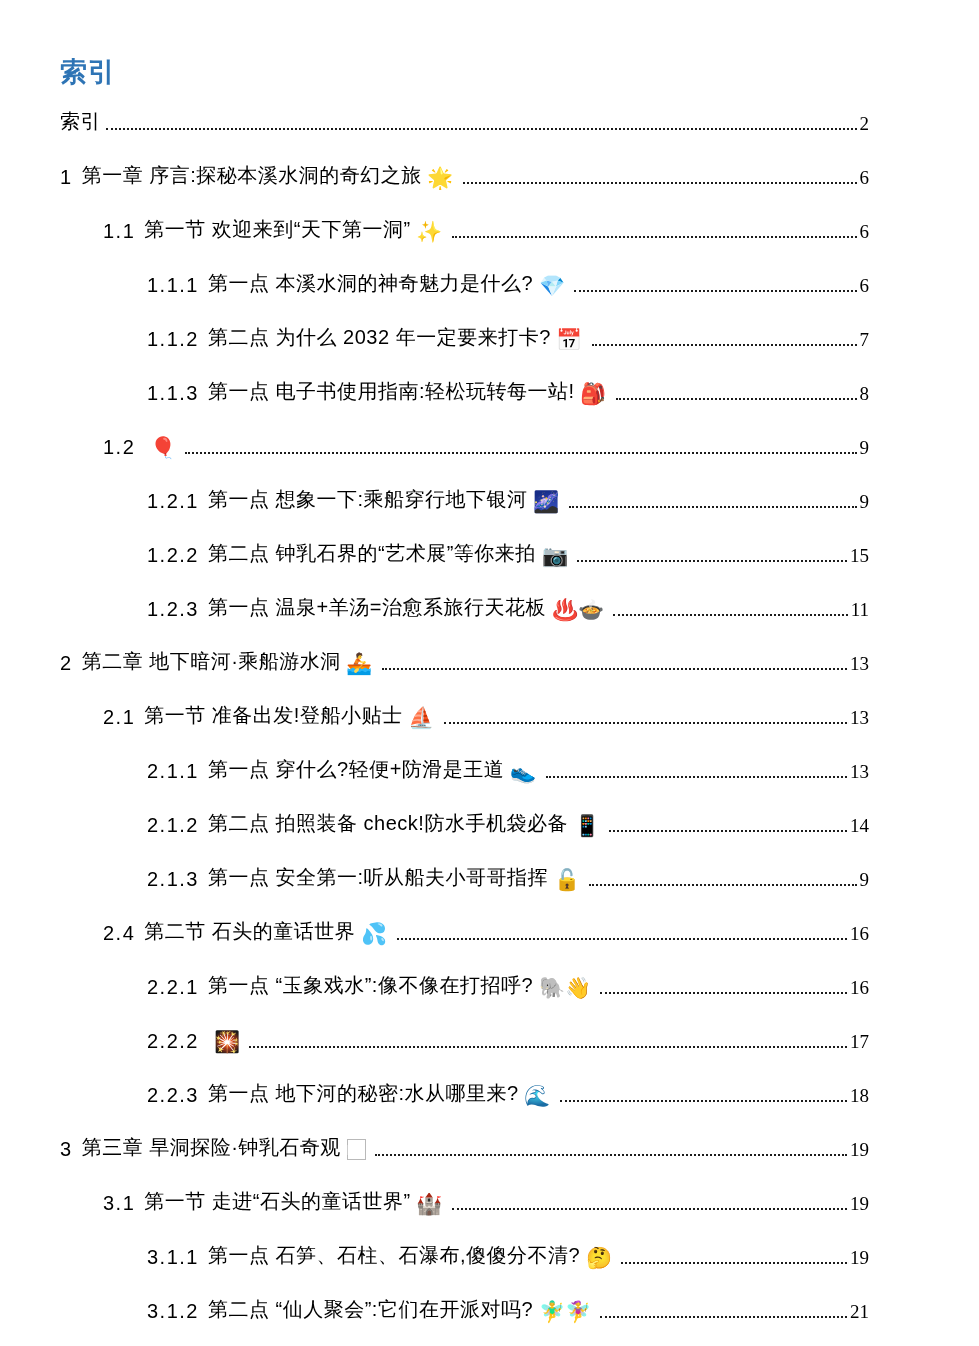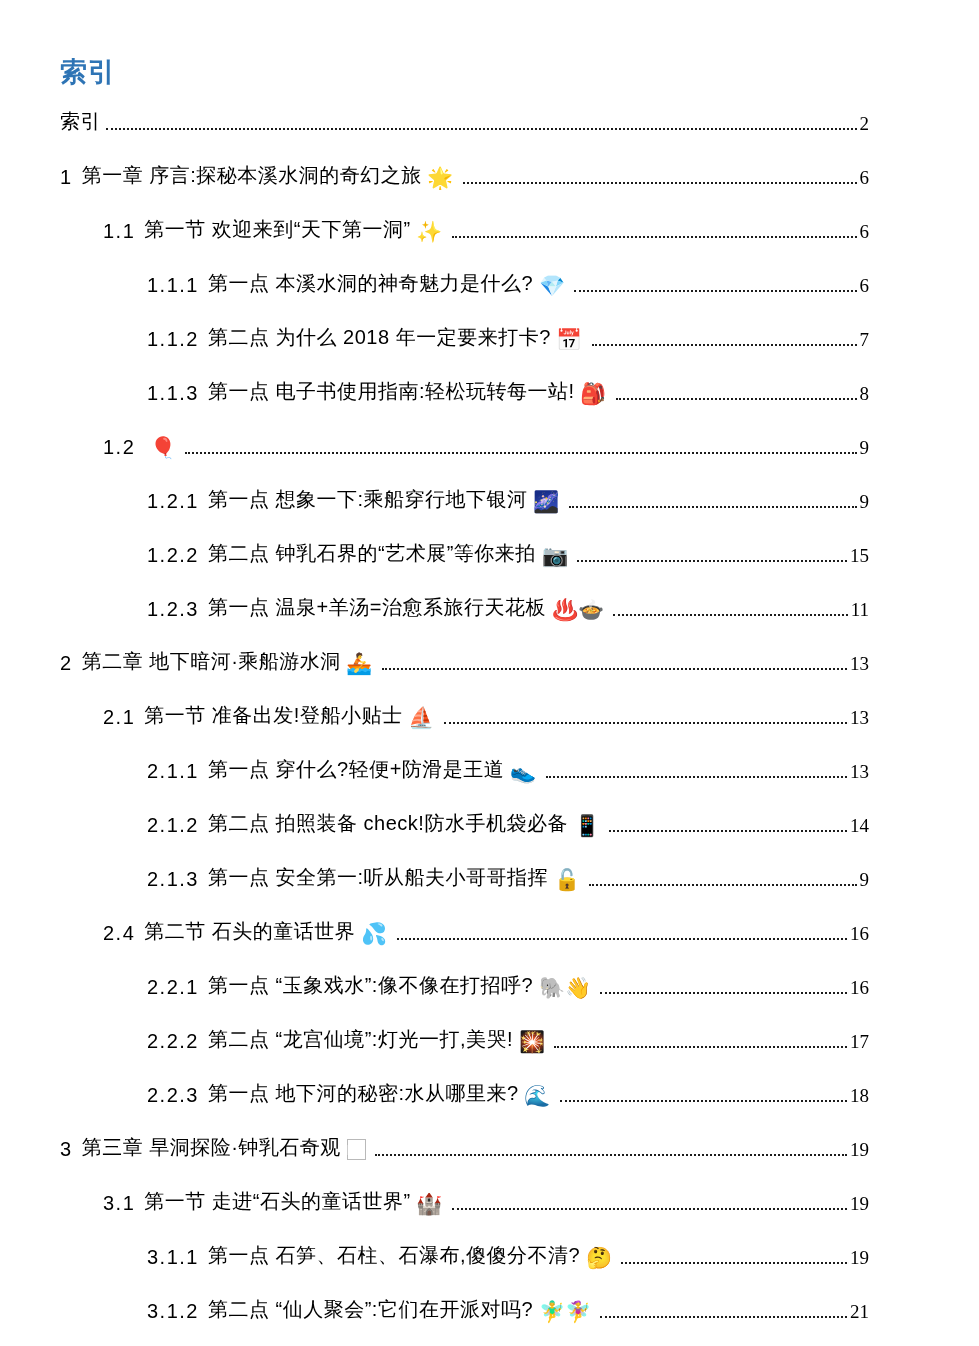--- a/index.html
+++ b/index.html
@@ -113,21 +113,21 @@
   </div>
       <div class="toc-row lvl3">
     <span class="num">1.1.1</span>
     <span class="text">第一点 本溪水洞的神奇魅力是什么?</span>
     <span class="emoji">💎</span>
     <span class="leader"></span>
     <span class="page-num">6</span>
   </div>
       <div class="toc-row lvl3">
     <span class="num">1.1.2</span>
-    <span class="text">第二点 为什么 2018 年一定要来打卡?</span>
+    <span class="text">第二点 为什么 2032 年一定要来打卡?</span>
     <span class="emoji">📅</span>
     <span class="leader"></span>
     <span class="page-num">7</span>
   </div>
       <div class="toc-row lvl3">
     <span class="num">1.1.3</span>
     <span class="text">第一点 电子书使用指南:轻松玩转每一站!</span>
     <span class="emoji">🎒</span>
     <span class="leader"></span>
     <span class="page-num">8</span>
@@ -203,21 +203,20 @@
   </div>
       <div class="toc-row lvl3">
     <span class="num">2.2.1</span>
     <span class="text">第一点 “玉象戏水”:像不像在打招呼?</span>
     <span class="emoji">🐘👋</span>
     <span class="leader"></span>
     <span class="page-num">16</span>
   </div>
       <div class="toc-row lvl3">
     <span class="num">2.2.2</span>
-    <span class="text">第二点 “龙宫仙境”:灯光一打,美哭!</span>
     <span class="emoji">🎇</span>
     <span class="leader"></span>
     <span class="page-num">17</span>
   </div>
       <div class="toc-row lvl3">
     <span class="num">2.2.3</span>
     <span class="text">第一点 地下河的秘密:水从哪里来?</span>
     <span class="emoji">🌊</span>
     <span class="leader"></span>
     <span class="page-num">18</span>

